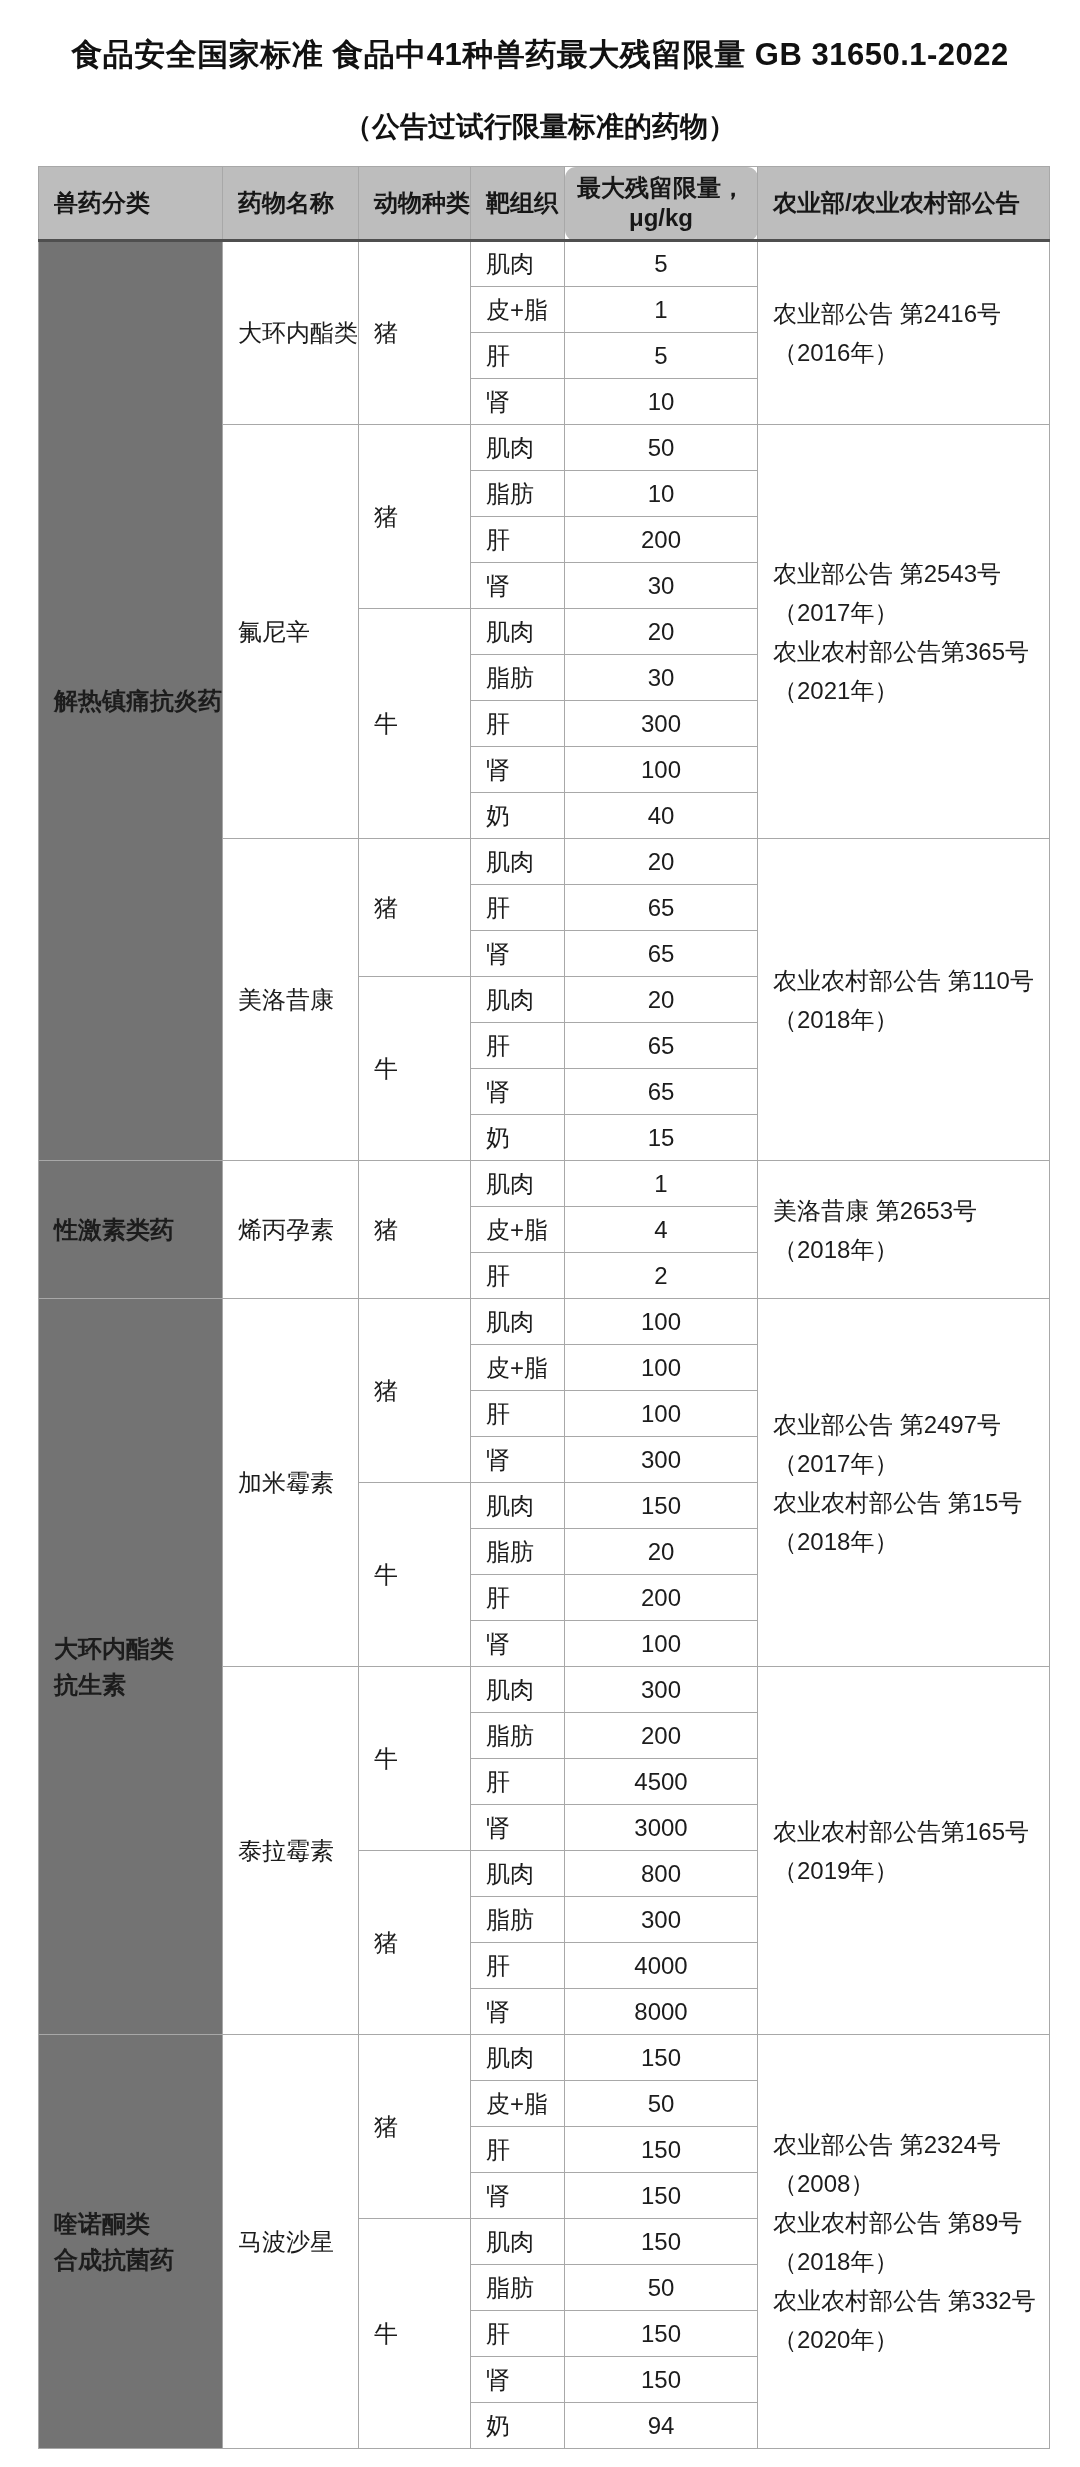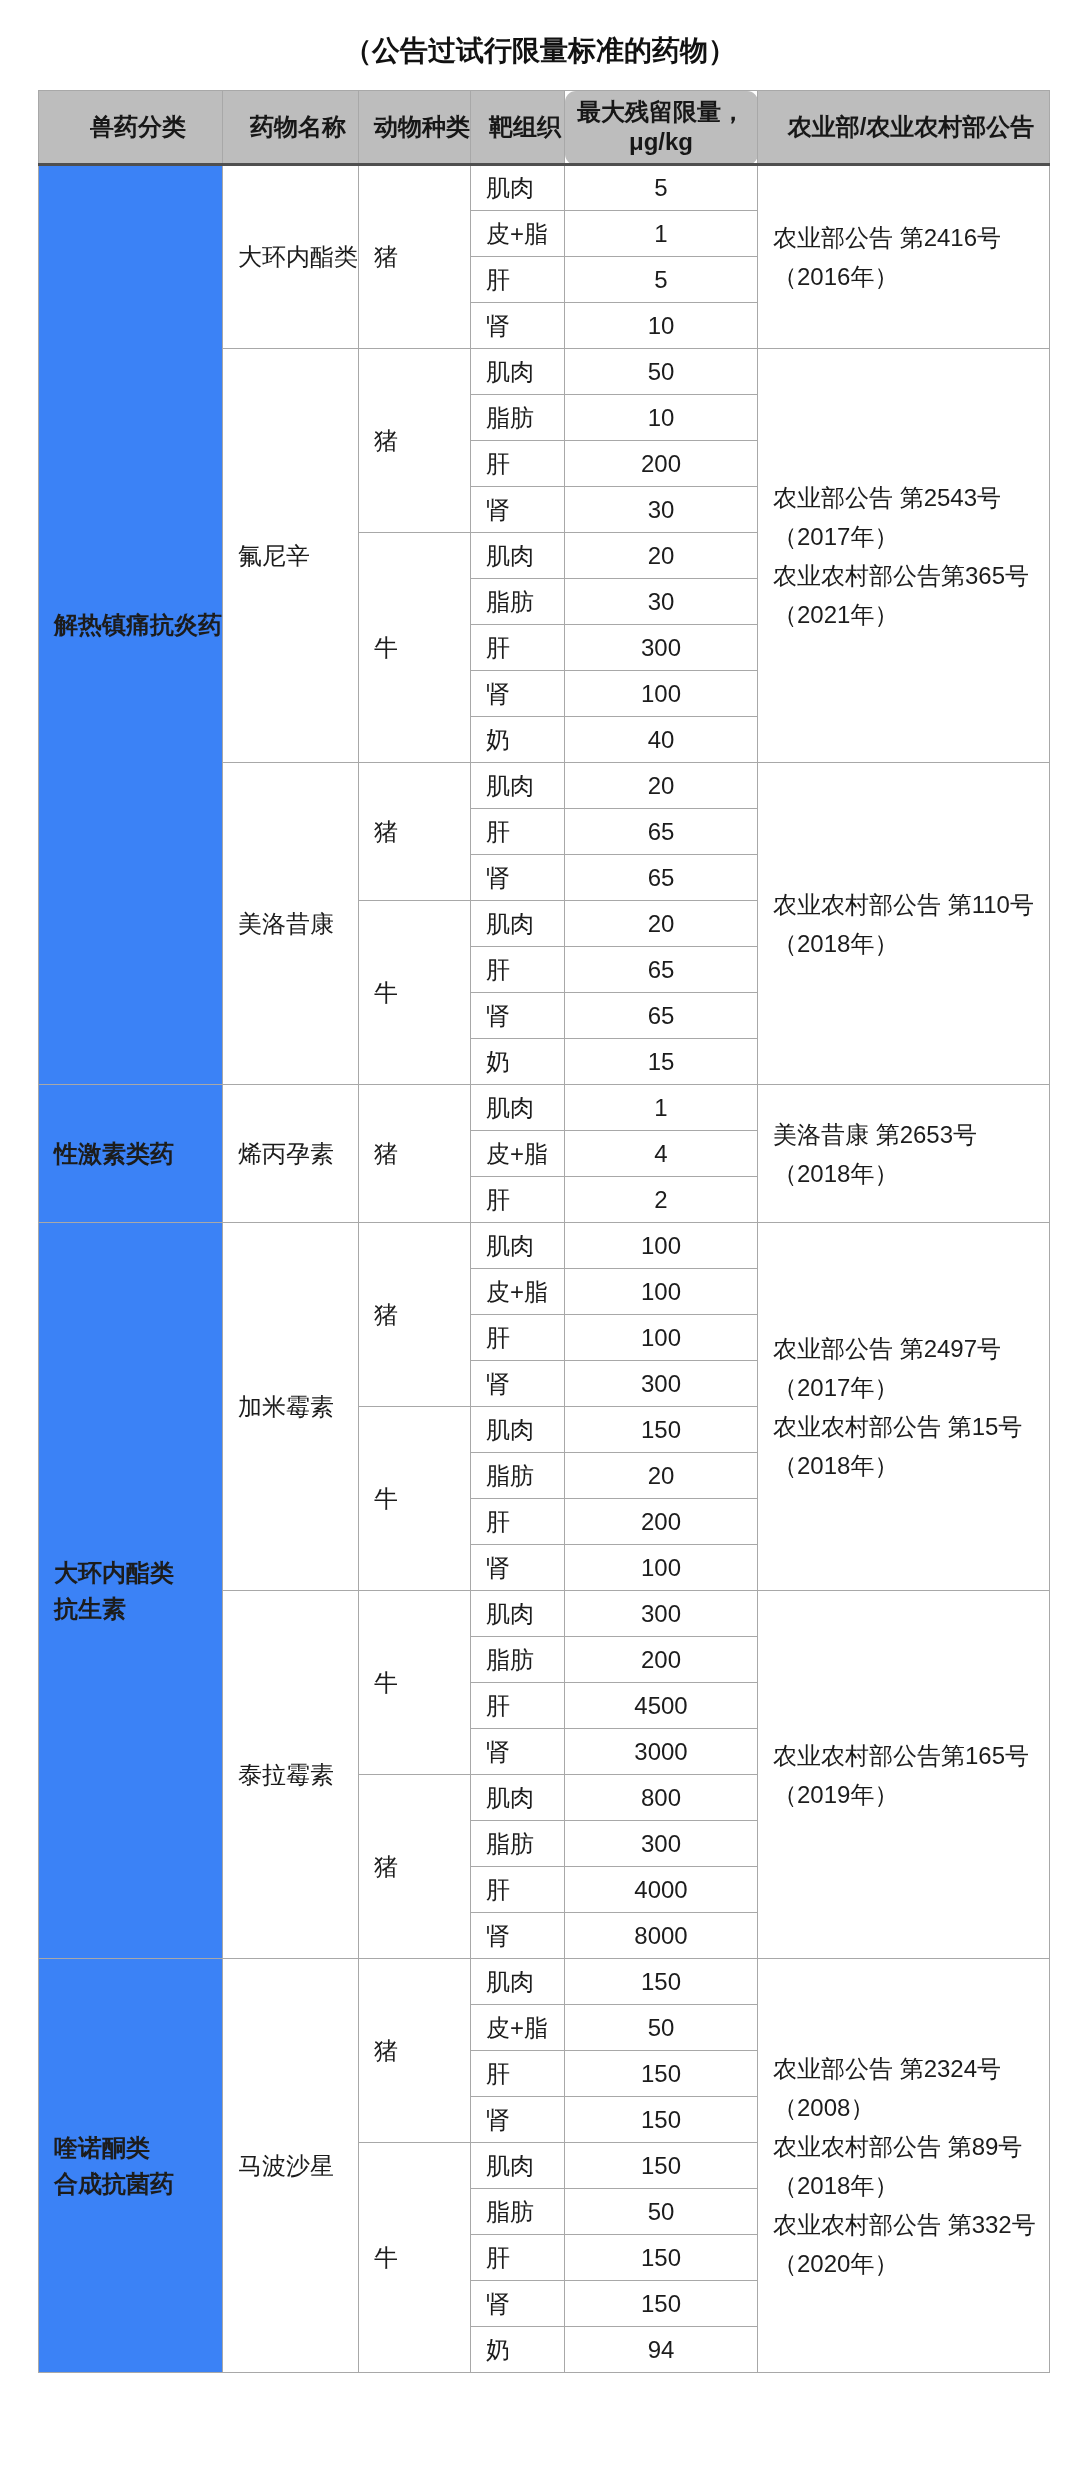--- a/index.html
+++ b/index.html
@@ -41,58 +41,59 @@
     border: 1px solid #a8a8a8;
     font-size: 24px;
     vertical-align: middle;
     overflow: hidden;
   }
   table.mrl thead tr { height: 74px; }
   table.mrl tbody tr { height: 46px; }
   table.mrl th {
     background: #bdbdbd;
     font-weight: 700;
-    text-align: center;
+    text-align: left;
     padding: 0 0 0 15px;
     border-bottom: 3px solid #4f4f4f;
     white-space: pre-line;
     line-height: 30px;
     color: #171717;
   }
   table.mrl th.center {
     text-align: center;
     padding: 0;
     border-radius: 11px;
   }
   table.mrl td {
     padding: 0 0 0 15px;
     text-align: left;
     background: #ffffff;
     line-height: 32px;
   }
   table.mrl td.cat {
-    background: #3b82f6;
+    background: #737373;
     font-weight: 700;
     white-space: pre-line;
     line-height: 36px;
   }
   table.mrl td.limit {
     text-align: center;
     padding: 0;
   }
   table.mrl td.announce {
     white-space: pre-line;
     line-height: 39px;
     padding-right: 6px;
   }
 </style>
 </head>
 <body>
 
 <div class="page">
+  <div class="doc-title">食品安全国家标准 食品中41种兽药最大残留限量 GB 31650.1-2022</div>
   <div class="doc-subtitle">（公告过试行限量标准的药物）</div>
 
   <table class="mrl">
     <colgroup>
       <col style="width:184px">
       <col style="width:136px">
       <col style="width:112px">
       <col style="width:94px">
       <col style="width:193px">
       <col style="width:292px">

